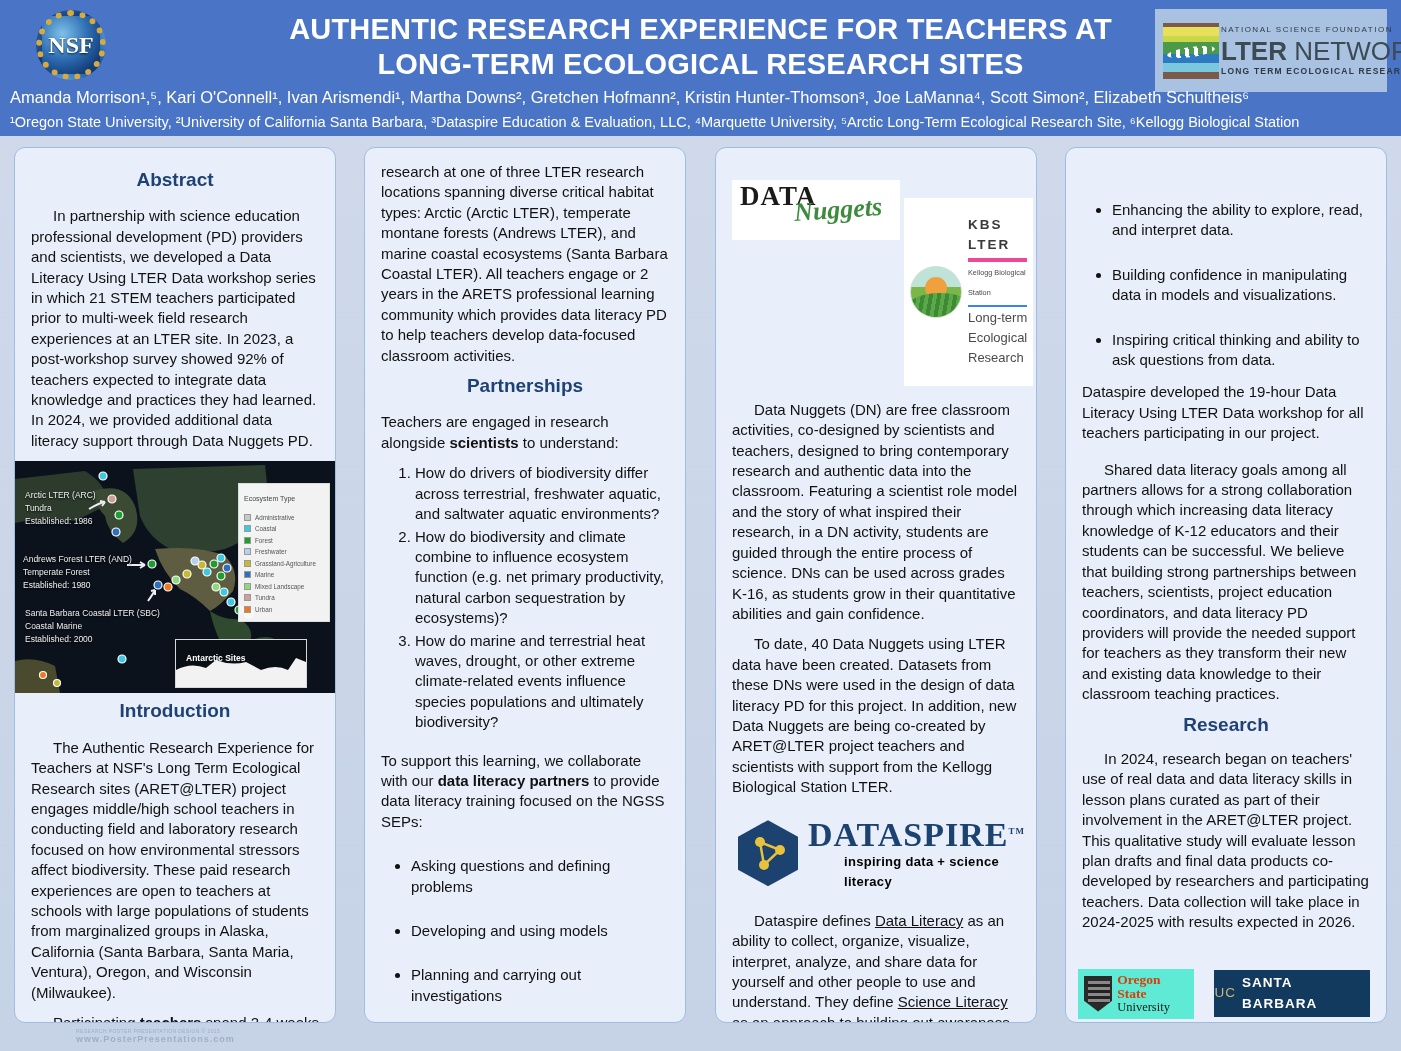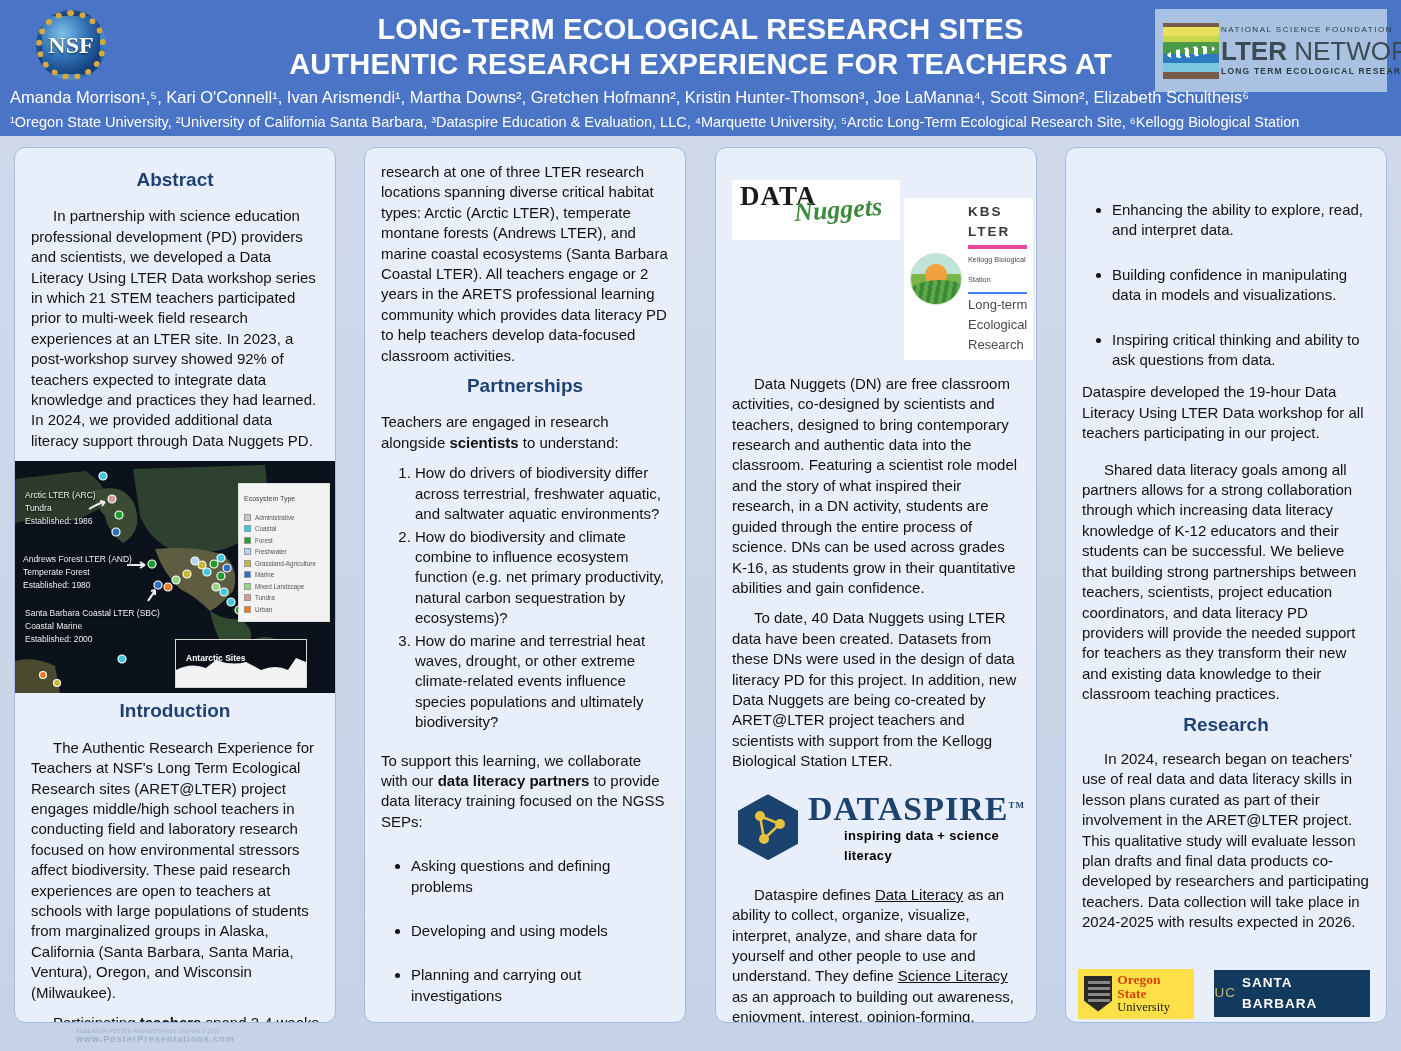--- a/index.html
+++ b/index.html
@@ -65,40 +65,40 @@
   .leg-chip { width:7px; height:7px; flex:0 0 7px; border:.5px solid #999; }
   .leg-label { font-size:6.3px; color:#555; line-height:7px; }
   .inset { position:absolute; left:160px; top:178px; width:132px; height:49px; background:#0a0f16; border:1.5px solid #d8d8d8; overflow:hidden; }
   .inset-label { position:absolute; left:10px; top:8px; color:#fff; font-weight:bold; font-size:8.5px; }
 
   
   .logo-row { display:flex; align-items:flex-start; margin:18px 0 14px; }
   .dn-box { background:#fff; width:168px; height:60px; padding:6px 8px; position:relative; flex:0 0 168px; }
   .dn-word1 { font-family:"Liberation Serif","DejaVu Serif",serif; font-weight:bold; font-size:27px; color:#1a1a1a; letter-spacing:1px; }
   .dn-word2 { position:absolute; left:62px; top:20px; font-family:"Liberation Serif","DejaVu Serif",serif; font-style:italic; font-weight:bold; font-size:26px; color:#3d8b3d; transform:rotate(-4deg); }
-  .kbs-box { background:#fff; margin-left:4px; margin-top:18px; padding:4px 6px; display:flex; align-items:center; gap:6px; }
+  .kbs-box { background:#fff; margin-left:4px; margin-top:18px; padding:17px 6px; display:flex; align-items:center; gap:6px; }
   .kbs-circle { width:52px; height:52px; border-radius:50%; flex:0 0 52px; position:relative; overflow:hidden;
     background:linear-gradient(#bfe3d8 0 40%, #7ab648 40% 100%); border:1px solid #cfe0d0; }
   .kbs-circle:before { content:""; position:absolute; left:14px; top:10px; width:22px; height:22px; border-radius:50%; background:#f0a03c; }
   .kbs-circle:after { content:""; position:absolute; left:-6px; top:26px; width:70px; height:34px; border-radius:50%;
     background:repeating-linear-gradient(100deg,#3e8a34 0 4px, #5aa848 4px 8px); }
   .kbs-text .t1 { font-size:13.5px; font-weight:bold; color:#3a3a3a; letter-spacing:2px; }
   .kbs-text .t2 { font-size:7.3px; color:#4a4a4a; border-top:4px solid #ec4899; margin-top:2px; padding-top:1px; }
   .kbs-text .t3 { font-size:13px; color:#4a4a4a; border-top:2px solid #3b82f6; margin-top:1px; padding-top:1px; }
 
   .dataspire { display:flex; align-items:center; gap:10px; margin:16px 0 18px 6px; }
   .ds-hex { width:60px; height:66px; flex:0 0 60px; background:#1c4270;
     clip-path:polygon(50% 0,100% 25%,100% 75%,50% 100%,0 75%,0 25%); position:relative; }
   .ds-word { font-family:"Liberation Serif","DejaVu Serif",serif; font-weight:bold; font-size:34px; color:#1c4270; letter-spacing:1px; line-height:34px; }
   .ds-word sup { font-size:9px; }
   .ds-tag { font-size:13px; color:#000000; font-weight:bold; letter-spacing:.3px;padding-left:36px; }
 
   
   .uni-row1 { display:flex; gap:20px; align-items:center; margin:36px 0 0 -4px; }
-  .osu-box { background:#fde047; width:118px; height:50px; display:flex; align-items:center; gap:5px; padding:4px 6px; }
+  .osu-box { background:#5eead4; width:118px; height:50px; display:flex; align-items:center; gap:5px; padding:4px 6px; }
   .osu-shield { width:30px; height:36px; background:#2a2a2a; clip-path:polygon(0 0,100% 0,100% 70%,50% 100%,0 70%); position:relative; }
   .osu-shield:after { content:""; position:absolute; left:4px; top:5px; width:22px; height:22px; background:
      repeating-linear-gradient(#888 0 3px, #222 3px 6px); }
   .osu-text .o1 { font-family:"Liberation Serif","DejaVu Serif",serif; font-weight:bold; color:#d73f09; font-size:13.5px; line-height:14px; }
   .osu-text .o2 { font-family:"Liberation Serif","DejaVu Serif",serif; color:#1a1a1a; font-size:12.5px; line-height:13px; }
   .ucsb-box { background:#12395e; width:158px; height:47px; display:flex; align-items:center; justify-content:center; gap:6px; }
   .ucsb-box .uc { color:#c9b873; font-size:13.5px; letter-spacing:1px; }
   .ucsb-box .sb { color:#fff; font-weight:bold; font-size:13.5px; letter-spacing:1px; }
   .uni-row2 { display:flex; align-items:center; gap:12px; margin:26px 0 0 6px; }
   .mq-tower { width:26px; height:42px; background:#12395e; position:relative; flex:0 0 26px; }
@@ -115,22 +115,22 @@
   .footer .f2 { font-size:9px; font-weight:bold; letter-spacing:1px;text-align:center; }
 </style>
 </head>
 <body>
 
 <div class="header">
   <div class="nsf-logo">
       <span>NSF</span>
     </div>
   <div class="title">
+    <div>AUTHENTIC RESEARCH EXPERIENCE FOR TEACHERS AT</div>
     <div>LONG-TERM ECOLOGICAL RESEARCH SITES</div>
-    <div>AUTHENTIC RESEARCH EXPERIENCE FOR TEACHERS AT</div>
   </div>
   <div class="lter-box">
     <div class="lter-stripes"></div>
     <div class="lter-text">
       <div class="l1">NATIONAL SCIENCE FOUNDATION</div>
       <div class="l2"><b>LTER</b><span> NETWORK</span></div>
       <div class="l3">LONG TERM ECOLOGICAL RESEARCH</div>
     </div>
   </div>
   <div class="authors">Amanda Morrison¹,⁵, Kari O'Connell¹, Ivan Arismendi¹, Martha Downs², Gretchen Hofmann², Kristin Hunter-Thomson³, Joe LaManna⁴, Scott Simon², Elizabeth Schultheis⁶</div>

